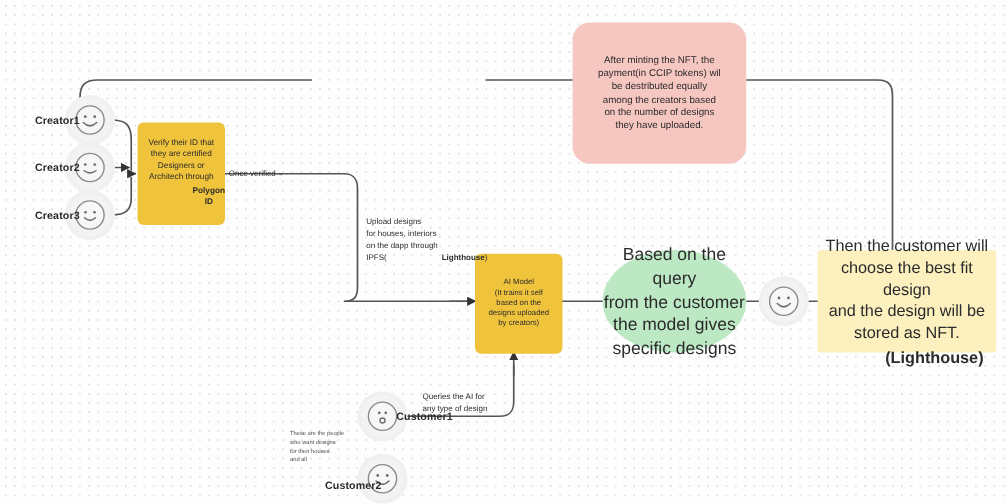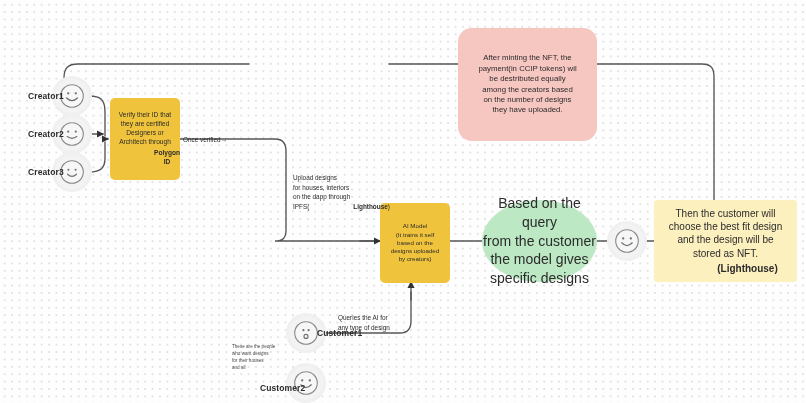--- a/index.html
+++ b/index.html
@@ -130,21 +130,21 @@
       <path d="M 597 241 L 610 241"></path>
 
       <path d="M 641 241 L 654 241"></path>
 
       <path d="M 323 333 L 400 333 C 408 333 411 329 411 321 L 411 292"></path>
       <path d="M 411 300 L 411 282" marker-end="url(#arrow)"></path>
     </g>
   </svg>
 
 
-  <div class="node node-pink" style="left:458px; top:28px; width:139px; height:113px; font-size:7.8px;">After minting the NFT, the
+  <div class="node node-pink" style="left:458px; top:18px; width:139px; height:113px; font-size:7.8px;">After minting the NFT, the
 payment(in CCIP tokens) wil
 be destributed equally
 among the creators based
 on the number of designs
 they have uploaded.</div>
 
   <div class="node node-yellow" style="left:110px; top:98px; width:70px; height:82px; font-size:6.6px;">
     <span style="white-space:pre-line;">Verify their ID that
 they are certified
 Designers or
@@ -158,21 +158,21 @@
 based on the
 designs uploaded
 by creators)</span>
   </div>
 
   <div class="node node-green" style="left:482px; top:200px; width:115px; height:82px; font-size:14px;">Based on the query
 from the customer
 the model gives
 specific designs</div>
 
-  <div class="node node-cream" style="left:654px; top:200px; width:143px; height:82px; font-size:10px;">
+  <div class="node node-cream" style="left:654px; top:200px; width:143px; height:82px; font-size:13px;">
     <span style="white-space:pre-line;">Then the customer will
 choose the best fit design
 and the design will be
 stored as NFT.</span>
     <span class="bold" style="margin-top:2px;">(Lighthouse)</span>
   </div>
 
   <div class="avatar" style="left:55px; top:79px;">
     <svg width="26" height="26" viewBox="0 0 26 26">
       <circle cx="13" cy="13" r="11.3" fill="#f7f7f7" stroke="#8a8a8a" stroke-width="1.1"></circle>

